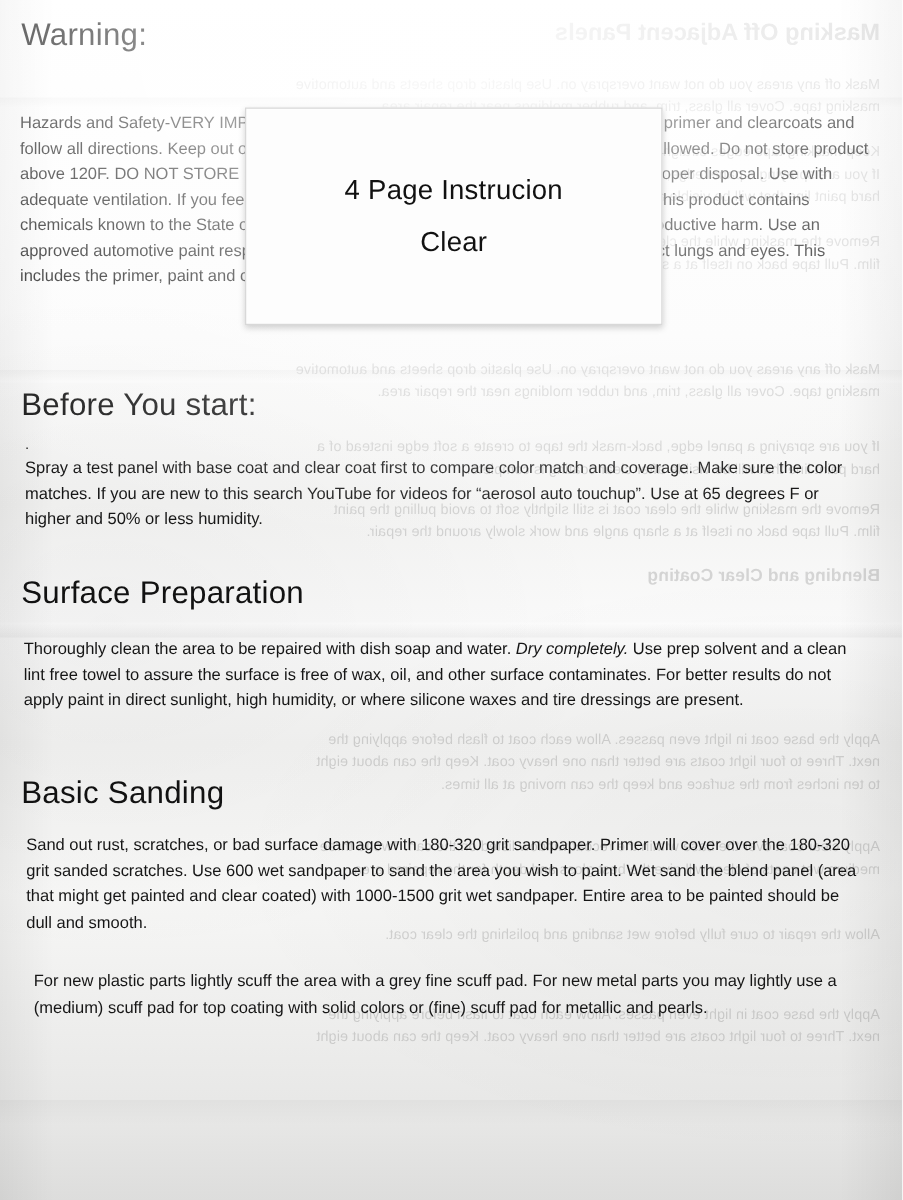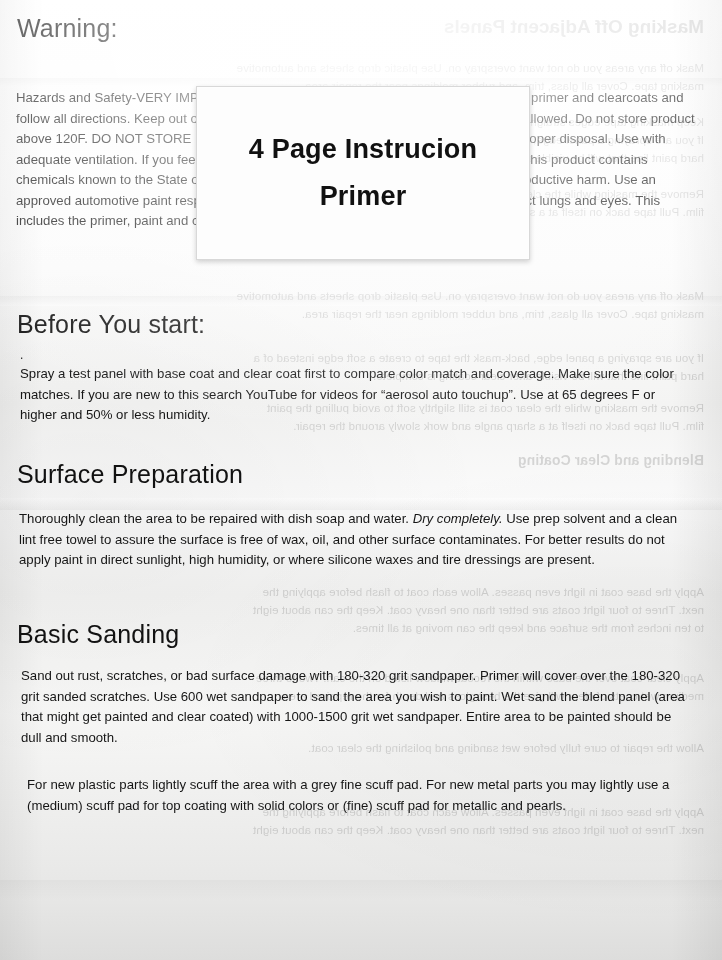--- a/index.html
+++ b/index.html
@@ -129,22 +129,22 @@
     background: #fdfdfd;
     border: 1px solid #d8d8d8;
     box-shadow: 0 2px 5px rgba(0,0,0,0.18), 0 0 0 1px rgba(255,255,255,0.6) inset;
     display: flex;
     flex-direction: column;
     align-items: center;
     justify-content: center;
     gap: 16px;
   }
   #overlay-label .label-line {
-    font-size: 27px;
-    font-weight: bold;
+    font-size: 22px;
+    font-weight: normal;
     color: #111;
     text-align: center;
     letter-spacing: 0.2px;
   }
 </style>
 </head>
 <body>
 
 <div id="sheet">
 
@@ -189,16 +189,16 @@
   <div class="para" style="left:27px; top:775px; width:664px;">For new plastic parts lightly scuff the area with a grey fine scuff pad. For new metal parts you may lightly use a (medium) scuff pad for top coating with solid colors or (fine) scuff pad for metallic and pearls.</div>
 
   <div class="crease" id="crease-top"></div>
   <div class="crease" id="crease-mid"></div>
   <div class="crease" id="crease-low"></div>
   <div class="crease" id="crease-bottom"></div>
   <div id="paper-shading"></div>
 
   <div id="overlay-label">
     <div class="label-line">4 Page Instrucion</div>
-    <div class="label-line">Primer</div>
+    <div class="label-line">Clear</div>
   </div>
 
 </div>
 
 </body></html>

